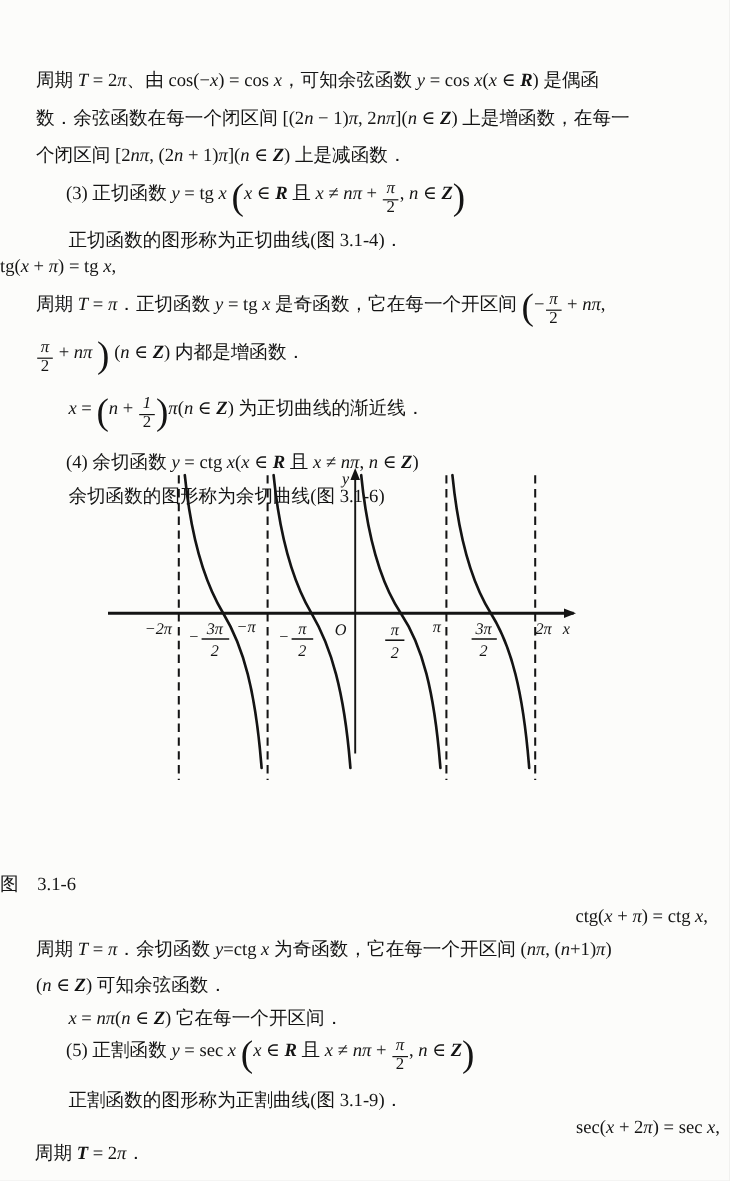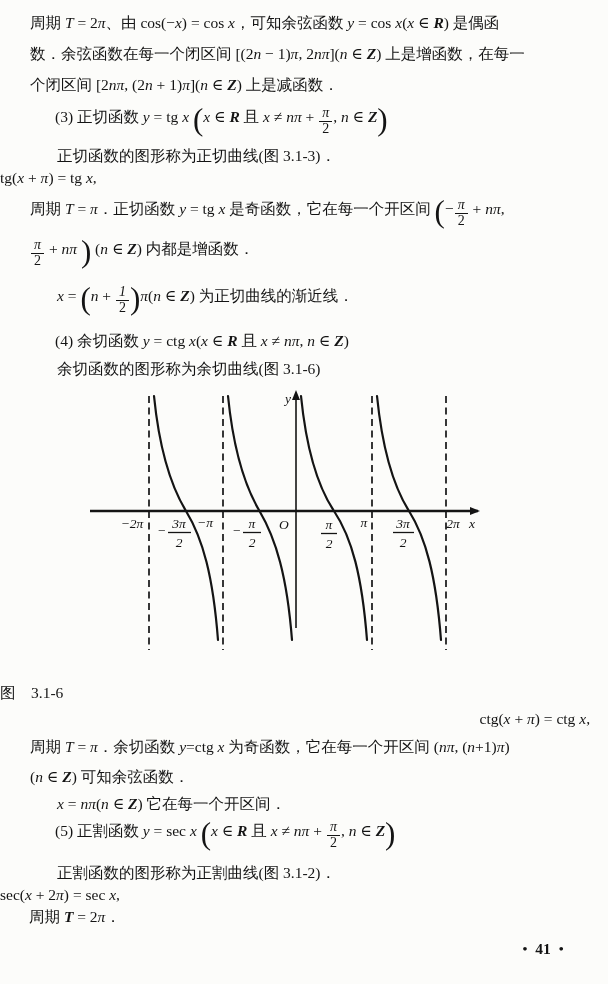--- a/index.html
+++ b/index.html
@@ -1,19 +1,19 @@
 <!DOCTYPE html>
 <html><head>
 <meta charset="utf-8">
 <style>
   html,body{margin:0;padding:0;background:#e8e8e6;}
   .page{position:relative;width:608px;height:984px;margin:0 auto;background:#fcfcfa;
         color:#141414;font-family:"Liberation Serif","DejaVu Serif",serif;
         font-size:15.5px;overflow:hidden;}
-  .line{position:absolute;white-space:pre;line-height:22px;}
+  .line{position:absolute;white-space:pre;line-height:22px;margin-top:45px;}
   .t-cn{}
   .t-up{}
   .t-it{font-style:italic;}
   .t-bi{font-style:italic;font-weight:bold;}
   .t-b{font-weight:bold;}
   .fr{display:inline-block;vertical-align:-0.75em;text-align:center;
       line-height:1.05;font-size:14px;padding:0 1px;}
   .fr .n{display:block;border-bottom:1.4px solid #141414;padding:0 3px;font-style:italic;}
   .fr .d{display:block;}
   .bigp{font-size:31px;line-height:0;vertical-align:-8px;font-weight:400;}
@@ -28,35 +28,35 @@
 </head>
 <body>
 
 <div class="page">
 
   <main id="text-mount">
       <div class="line" style="top: 12px; left: 30px;"><span class="t-cn">周期 </span><span class="t-it">T</span><span class="t-up"> = 2</span><span class="t-it">π</span><span class="t-cn">、由 </span><span class="t-up">cos(−</span><span class="t-it">x</span><span class="t-up">) = cos </span><span class="t-it">x</span><span class="t-cn">，可知余弦函数 </span><span class="t-it">y</span><span class="t-up"> = cos </span><span class="t-it">x</span><span class="t-up">(</span><span class="t-it">x</span><span class="t-up"> ∈ </span><span class="t-bi">R</span><span class="t-up">) </span><span class="t-cn">是偶函</span></div>
       <div class="line" style="top: 43px; left: 30px;"><span class="t-cn">数．余弦函数在每一个闭区间 </span><span class="t-up">[(2</span><span class="t-it">n</span><span class="t-up"> − 1)</span><span class="t-it">π</span><span class="t-up">, 2</span><span class="t-it">nπ</span><span class="t-up">](</span><span class="t-it">n</span><span class="t-up"> ∈ </span><span class="t-bi">Z</span><span class="t-up">) </span><span class="t-cn">上是增函数，在每一</span></div>
       <div class="line" style="top: 74px; left: 30px;"><span class="t-cn">个闭区间 </span><span class="t-up">[2</span><span class="t-it">nπ</span><span class="t-up">, (2</span><span class="t-it">n</span><span class="t-up"> + 1)</span><span class="t-it">π</span><span class="t-up">](</span><span class="t-it">n</span><span class="t-up"> ∈ </span><span class="t-bi">Z</span><span class="t-up">) </span><span class="t-cn">上是减函数．</span></div>
       <div class="line" style="top: 106px; left: 55px;"><span class="t-cn">(3) 正切函数 </span><span class="t-it">y</span><span class="t-up"> = tg </span><span class="t-it">x</span><span class="t-up"> </span><span class="bigp">(</span><span class="t-it">x</span><span class="t-up"> ∈ </span><span class="t-bi">R</span><span class="t-cn"> 且 </span><span class="t-it">x</span><span class="t-up"> ≠ </span><span class="t-it">nπ</span><span class="t-up"> + </span><span class="fr"><span class="n">π</span><span class="d">2</span></span><span class="t-up">, </span><span class="t-it">n</span><span class="t-up"> ∈ </span><span class="t-bi">Z</span><span class="bigp">)</span></div>
-      <div class="line" style="top: 145px; left: 57px;"><span class="t-cn">正切函数的图形称为正切曲线(图 3.1-3)．</span></div>
+      <div class="line" style="top: 145px; left: 57px;"><span class="t-cn">正切函数的图形称为正切曲线(图 3.1-4)．</span></div>
       <div class="line" style="top: 167px; left: 0px; width: 570px; "><span class="t-up">tg(</span><span class="t-it">x</span><span class="t-up"> + </span><span class="t-it">π</span><span class="t-up">) = tg </span><span class="t-it">x</span><span class="t-up">,</span></div>
       <div class="line" style="top: 198px; left: 30px;"><span class="t-cn">周期 </span><span class="t-it">T</span><span class="t-up"> = </span><span class="t-it">π</span><span class="t-cn">．正切函数 </span><span class="t-it">y</span><span class="t-up"> = tg </span><span class="t-it">x</span><span class="t-cn"> 是奇函数，它在每一个开区间 </span><span class="bigp">(</span><span class="t-up">−</span><span class="fr"><span class="n">π</span><span class="d">2</span></span><span class="t-up"> + </span><span class="t-it">nπ</span><span class="t-up">,</span></div>
       <div class="line" style="top: 238px; left: 30px;"><span class="fr"><span class="n">π</span><span class="d">2</span></span><span class="t-up"> + </span><span class="t-it">nπ</span><span class="t-up"> </span><span class="bigp">)</span><span class="t-up"> (</span><span class="t-it">n</span><span class="t-up"> ∈ </span><span class="t-bi">Z</span><span class="t-up">) </span><span class="t-cn">内都是增函数．</span></div>
       <div class="line" style="top: 285px; left: 57px;"><span class="t-it">x</span><span class="t-up"> = </span><span class="bigp">(</span><span class="t-it">n</span><span class="t-up"> + </span><span class="fr"><span class="n">1</span><span class="d">2</span></span><span class="bigp">)</span><span class="t-it">π</span><span class="t-up">(</span><span class="t-it">n</span><span class="t-up"> ∈ </span><span class="t-bi">Z</span><span class="t-up">) </span><span class="t-cn">为正切曲线的渐近线．</span></div>
       <div class="line" style="top: 330px; left: 55px;"><span class="t-cn">(4) 余切函数 </span><span class="t-it">y</span><span class="t-up"> = ctg </span><span class="t-it">x</span><span class="t-up">(</span><span class="t-it">x</span><span class="t-up"> ∈ </span><span class="t-bi">R</span><span class="t-cn"> 且 </span><span class="t-it">x</span><span class="t-up"> ≠ </span><span class="t-it">nπ</span><span class="t-up">, </span><span class="t-it">n</span><span class="t-up"> ∈ </span><span class="t-bi">Z</span><span class="t-up">)</span></div>
       <div class="line" style="top: 358px; left: 57px; font-family: Liberation Serif, serif;"><span class="t-cn">余切函数的图形称为余切曲线(图 3.1-6)</span></div>
       <div class="line" style="top: 682px; left: 0px; width: 600px; text-align: left;"><span class="t-cn">图　3.1-6</span></div>
       <div class="line" style="top: 708px; left: 0px; width: 590px; text-align: right;"><span class="t-up">ctg(</span><span class="t-it">x</span><span class="t-up"> + </span><span class="t-it">π</span><span class="t-up">) = ctg </span><span class="t-it">x</span><span class="t-up">,</span></div>
       <div class="line" style="top: 736px; left: 30px;"><span class="t-cn">周期 </span><span class="t-it">T</span><span class="t-up"> = </span><span class="t-it">π</span><span class="t-cn">．余切函数 </span><span class="t-it">y</span><span class="t-up">=ctg </span><span class="t-it">x</span><span class="t-cn"> 为奇函数，它在每一个开区间 </span><span class="t-up">(</span><span class="t-it">nπ</span><span class="t-up">, (</span><span class="t-it">n</span><span class="t-up">+1)</span><span class="t-it">π</span><span class="t-up">)</span></div>
       <div class="line" style="top: 766px; left: 30px;"><span class="t-up">(</span><span class="t-it">n</span><span class="t-up"> ∈ </span><span class="t-bi">Z</span><span class="t-up">) </span><span class="t-cn">可知余弦函数．</span></div>
       <div class="line" style="top: 793px; left: 57px;"><span class="t-it">x</span><span class="t-up"> = </span><span class="t-it">nπ</span><span class="t-up">(</span><span class="t-it">n</span><span class="t-up"> ∈ </span><span class="t-bi">Z</span><span class="t-up">) </span><span class="t-cn">它在每一个开区间．</span></div>
       <div class="line" style="top: 820px; left: 55px;"><span class="t-cn">(5) 正割函数 </span><span class="t-it">y</span><span class="t-up"> = sec </span><span class="t-it">x</span><span class="t-up"> </span><span class="bigp">(</span><span class="t-it">x</span><span class="t-up"> ∈ </span><span class="t-bi">R</span><span class="t-cn"> 且 </span><span class="t-it">x</span><span class="t-up"> ≠ </span><span class="t-it">nπ</span><span class="t-up"> + </span><span class="fr"><span class="n">π</span><span class="d">2</span></span><span class="t-up">, </span><span class="t-it">n</span><span class="t-up"> ∈ </span><span class="t-bi">Z</span><span class="bigp">)</span></div>
-      <div class="line" style="top: 862px; left: 57px;"><span class="t-cn">正割函数的图形称为正割曲线(图 3.1-2)．</span></div>
-      <div class="line" style="top: 884px; left: 0px; width: 600px; text-align: left;"><span class="t-up">sec(</span><span class="t-it">x</span><span class="t-up"> + 2</span><span class="t-it">π</span><span class="t-up">) = sec </span><span class="t-it">x</span><span class="t-up">,</span></div>
+      <div class="line" style="top: 862px; left: 57px;"><span class="t-cn">正割函数的图形称为正割曲线(图 3.1-9)．</span></div>
+      <div class="line" style="top: 884px; left: 0px; width: 600px; text-align: right;"><span class="t-up">sec(</span><span class="t-it">x</span><span class="t-up"> + 2</span><span class="t-it">π</span><span class="t-up">) = sec </span><span class="t-it">x</span><span class="t-up">,</span></div>
       <div class="line" style="top: 906px; left: 29px;"><span class="t-cn">周期 </span><span class="t-bi">T</span><span class="t-up"> = 2</span><span class="t-it">π</span><span class="t-cn">．</span></div>
       <div class="line" style="top: 938px; right: 44px;"><span class="t-cn">•  </span><span class="t-b">41</span><span class="t-cn">  •</span></div>
     </main>
 
   <svg class="fig" width="440" height="292" viewBox="0 0 440 292">
 
     <line class="dash" x1="61" y1="8" x2="61" y2="262"></line>
     <line class="dash" x1="135" y1="8" x2="135" y2="262"></line>
     <line class="dash" x1="284" y1="8" x2="284" y2="262"></line>
     <line class="dash" x1="358" y1="8" x2="358" y2="262"></line>

